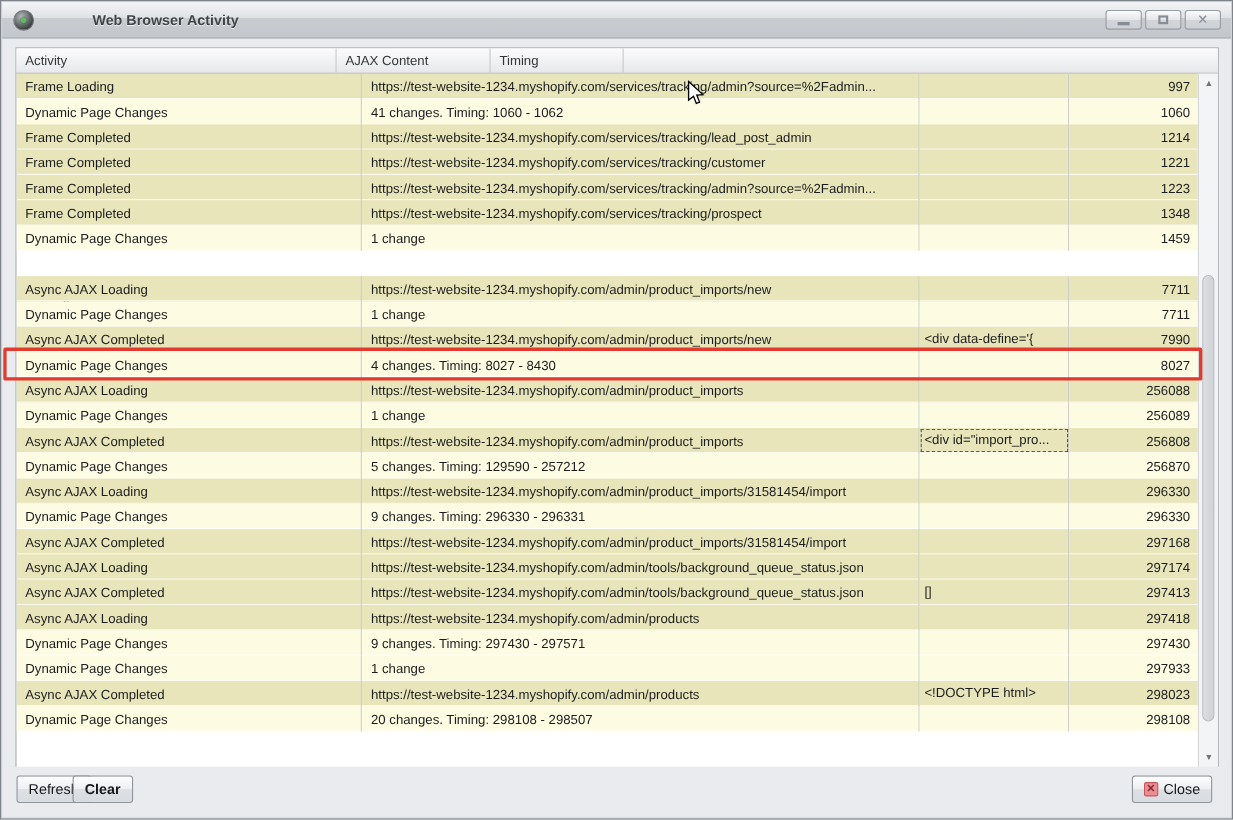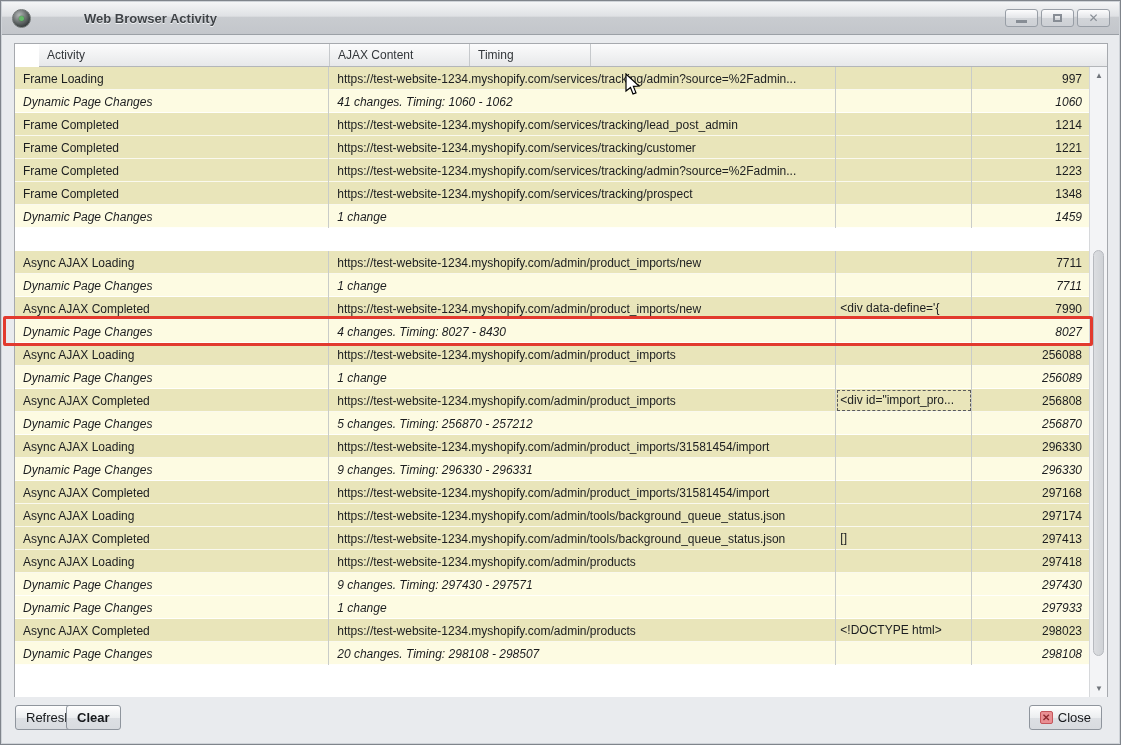--- a/index.html
+++ b/index.html
@@ -33,21 +33,21 @@
     background:linear-gradient(#fcfcfd, #e3e5e8 50%, #d2d5d9 51%, #cdd0d5);
     display:flex; align-items:center; justify-content:center; cursor:default;
   }
   .glyph-min { width:11px; height:3px; background:#878d95; margin-top:6px; }
   .glyph-max { width:9px; height:8px; border:2px solid #878d95; }
   .glyph-close { color:#878d95; font-size:12px; font-weight:bold; line-height:1; }
 
   
   .table-wrap {
     position:absolute; left:13px; top:42px; width:1094px; height:656px;
-    background:#ffffff; border:1px solid #a6a9ae;padding-left:24px;
+    background:#ffffff; border:1px solid #a6a9ae;
   }
   .thead { display:flex; height:23px; border-bottom:1px solid #b3b6ba;
     background:linear-gradient(#fbfbfc, #f0f1f2 55%, #e7e8ea); }
   .th {
     font-size:12px; color:#33373b; padding:4px 0 0 8px; border-right:1px solid #c6c9cc;
     overflow:hidden; white-space:nowrap;
   }
   .th.c-activity { width:291px; }
   .th.c-url      { width:523px; }
   .th.c-ajax     { width:140px; }
@@ -58,21 +58,21 @@
   .row { display:flex; height:23px; }
   .cell {
     font-size:12px; color:#1b1d1f; padding:5px 0 0 8px; border-right:1px solid #c9ccc9;
     white-space:nowrap; overflow:hidden; height:23px;
   }
   .cell.c-activity { width:324px; }
   .cell.c-url      { width:523px; }
   .cell.c-ajax     { width:140px; padding:4px 2px 0 4px; }
   .cell.c-timing   { width:120px; border-right:none; text-align:right; padding-right:7px; }
   .row-dark  .cell { background:var(--row-dark); box-shadow:inset 0 -1px 0 rgba(255,255,255,.75); }
-  .row-light .cell { background:var(--row-light); box-shadow:inset 0 -1px 0 rgba(255,255,255,.85);font-style:italic; }
+  .row-light .cell { background:var(--row-light); box-shadow:inset 0 -1px 0 rgba(255,255,255,.85); }
   .row-info  .cell { background:var(--row-info); box-shadow:inset 0 -1px 0 rgba(255,255,255,.75);margin-top:29px; }
   .row-selected .cell { background:var(--row-selected); box-shadow:inset 0 -1px 0 rgba(255,255,255,.45); }
   .focus-cell { outline:1px dashed #5a5a5a; outline-offset:-2px; }
 
   
   .vscroll {
     position:absolute; right:0; top:23px; bottom:0; width:18px;
     background:#f3f4f6; border-left:1px solid #d6d8db;
   }
   .sb-arrow { position:absolute; left:0; width:18px; height:14px; color:#6f747a;
@@ -222,21 +222,21 @@
     <div class="cell c-timing">256089</div>
   </div>
         <div class="row row-dark">
     <div class="cell c-activity">Async AJAX Completed</div>
     <div class="cell c-url">https://test-website-1234.myshopify.com/admin/product_imports</div>
     <div class="cell c-ajax focus-cell">&lt;div id="import_pro...</div>
     <div class="cell c-timing">256808</div>
   </div>
         <div class="row row-light">
     <div class="cell c-activity">Dynamic Page Changes</div>
-    <div class="cell c-url">5 changes. Timing: 256870 - 257212</div>
+    <div class="cell c-url">5 changes. Timing: 129590 - 257212</div>
     <div class="cell c-ajax"></div>
     <div class="cell c-timing">256870</div>
   </div>
         <div class="row row-dark">
     <div class="cell c-activity">Async AJAX Loading</div>
     <div class="cell c-url">https://test-website-1234.myshopify.com/admin/product_imports/31581454/import</div>
     <div class="cell c-ajax"></div>
     <div class="cell c-timing">296330</div>
   </div>
         <div class="row row-light">

